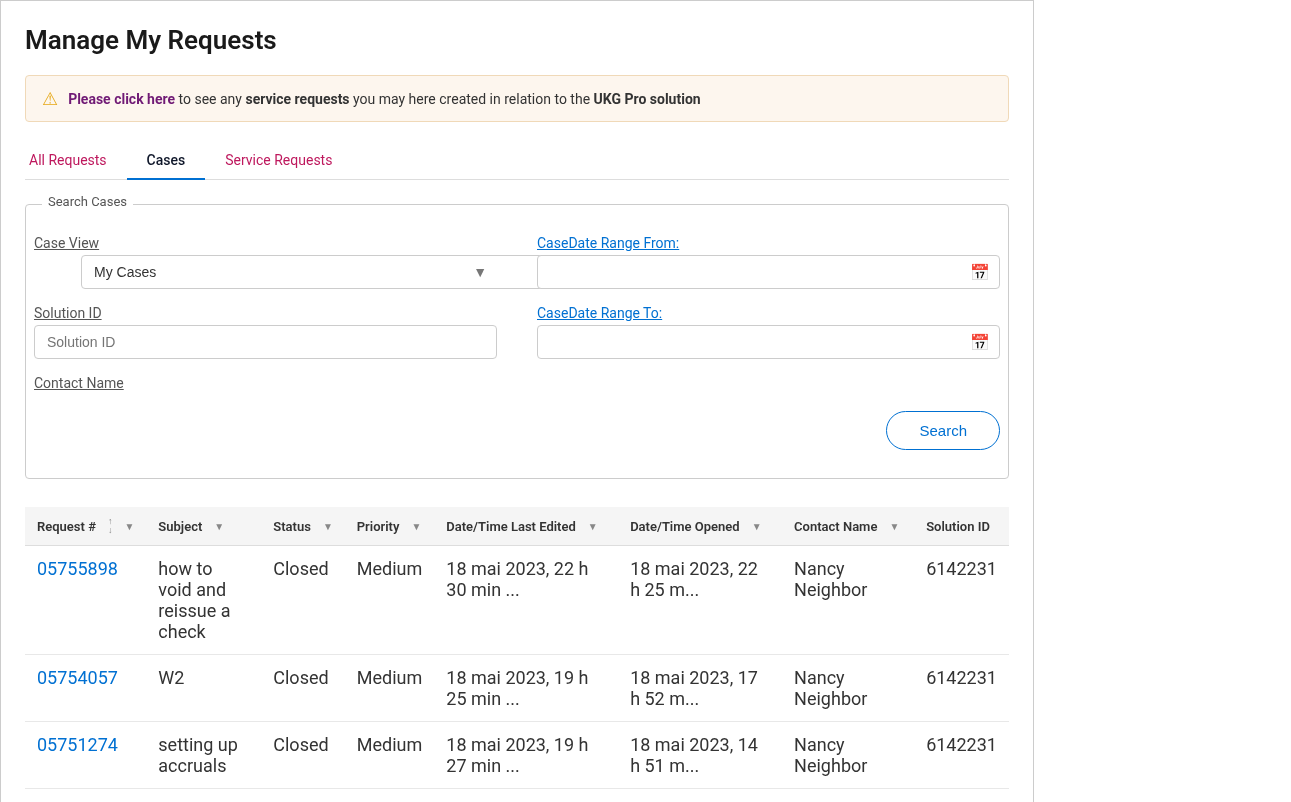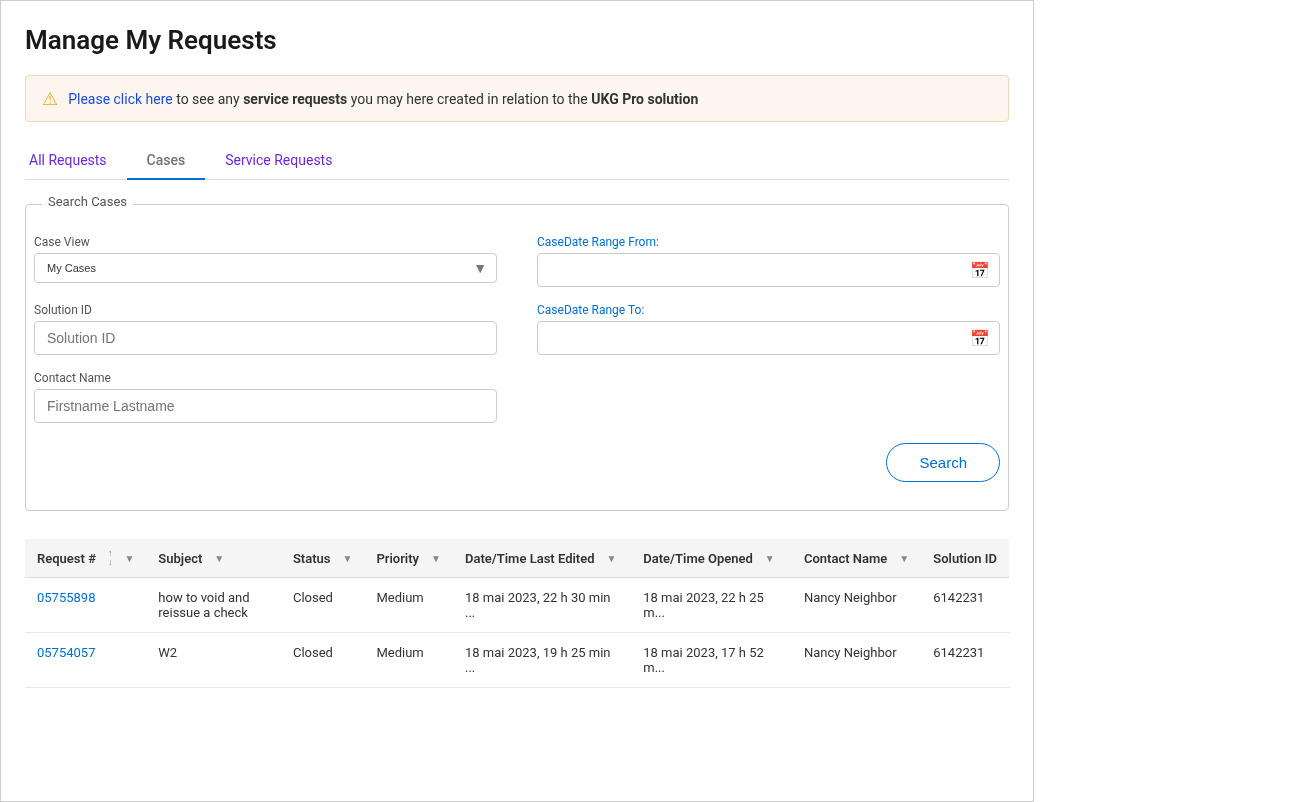--- a/index.html
+++ b/index.html
@@ -35,44 +35,44 @@
     .banner-icon {
       color: #e6a817;
       font-size: 18px;
       flex-shrink: 0;
     }
     .banner-text {
       font-size: 14px;
       color: #333;
     }
     .banner-link {
-      color: #1d4ed8;
-      font-weight: 400;
+      color: #701a75;
+      font-weight: 700;
       text-decoration: none;
       cursor: pointer;
     }
     .banner-text strong {
       font-weight: 700;
     }
     .tabs {
       display: flex;
       gap: 0;
       border-bottom: 1px solid #ddd;
       margin-bottom: 24px;
     }
     .tab {
       padding: 10px 20px;
       cursor: pointer;
-      color: #6d28d9;
+      color: #be185d;
       font-size: 14px;
       border-bottom: 2px solid transparent;
       margin-bottom: -1px;
     }
     .tab.active {
-      color: #737373;
+      color: #0f172a;
       border-bottom: 2px solid #0070d2;
       font-weight: 500;
     }
     .tab:first-child {
       padding-left: 4px;
     }
     .search-cases-box {
       border: 1px solid #ccc;
       border-radius: 4px;
       padding: 20px 8px 28px;
@@ -93,39 +93,41 @@
       grid-template-columns: 1fr 1fr;
       gap: 16px 40px;
       margin-top: 10px;
     }
     .form-group {
       display: flex;
       flex-direction: column;
       gap: 4px;
     }
     .form-label {
-      font-size: 12px;
+      font-size: 14px;
       color: #555;
+      text-decoration: underline;
     }
     .form-label.blue {
       color: #0070d2;
     }
     .form-select-wrapper {
       position: relative;
     }
     .form-select {
       width: 100%;
       padding: 8px 32px 8px 12px;
       border: 1px solid #ccc;
       border-radius: 4px;
-      font-size: 11px;
+      font-size: 14px;
       color: #333;
       appearance: none;
       background: #fff;
       cursor: pointer;
+      margin-left: 47px;
     }
     .form-select-arrow {
       position: absolute;
       right: 10px;
       top: 50%;
       transform: translateY(-50%);
       color: #777;
       pointer-events: none;
     }
     .form-input {
@@ -199,21 +201,21 @@
       flex-direction: column;
       font-size: 9px;
       color: #888;
       line-height: 1;
     }
     .results-table tbody tr {
       border-bottom: 1px solid #e8e8e8;
     }
     .results-table tbody td {
       padding: 12px 12px;
-      font-size: 13px;
+      font-size: 18px;
       color: #333;
       vertical-align: top;
     }
     .request-link {
       color: #0070d2;
       text-decoration: none;
       cursor: pointer;
     }
     .left-col {
       
@@ -274,21 +276,20 @@
       <div class="form-group right-col">
         <label class="form-label blue">CaseDate Range To:</label>
         <div class="calendar-input-wrapper">
           <input type="text" class="form-input-calendar" style="">
           <span class="calendar-icon">📅</span>
         </div>
       </div>
 
       <div class="form-group contact-name-span">
         <label class="form-label">Contact Name</label>
-        <input type="text" class="form-input" placeholder="Firstname Lastname" style="">
       </div>
 
       <div></div>
 
     </div>
 
     <div class="search-btn-row">
       <button class="search-button">Search</button>
     </div>
   </div>
@@ -362,16 +363,28 @@
         <a class="request-link">05754057</a>
       </td>
       <td>W2</td>
       <td>Closed</td>
       <td>Medium</td>
       <td>18 mai 2023, 19 h 25 min ...</td>
       <td>18 mai 2023, 17 h 52 m...</td>
       <td>Nancy Neighbor</td>
       <td>6142231</td>
     </tr>
+        <tr>
+      <td>
+        <a class="request-link">05751274</a>
+      </td>
+      <td>setting up accruals</td>
+      <td>Closed</td>
+      <td>Medium</td>
+      <td>18 mai 2023, 19 h 27 min ...</td>
+      <td>18 mai 2023, 14 h 51 m...</td>
+      <td>Nancy Neighbor</td>
+      <td>6142231</td>
+    </tr>
       </tbody>
   </table>
 
 </div>
 
 </body></html>

